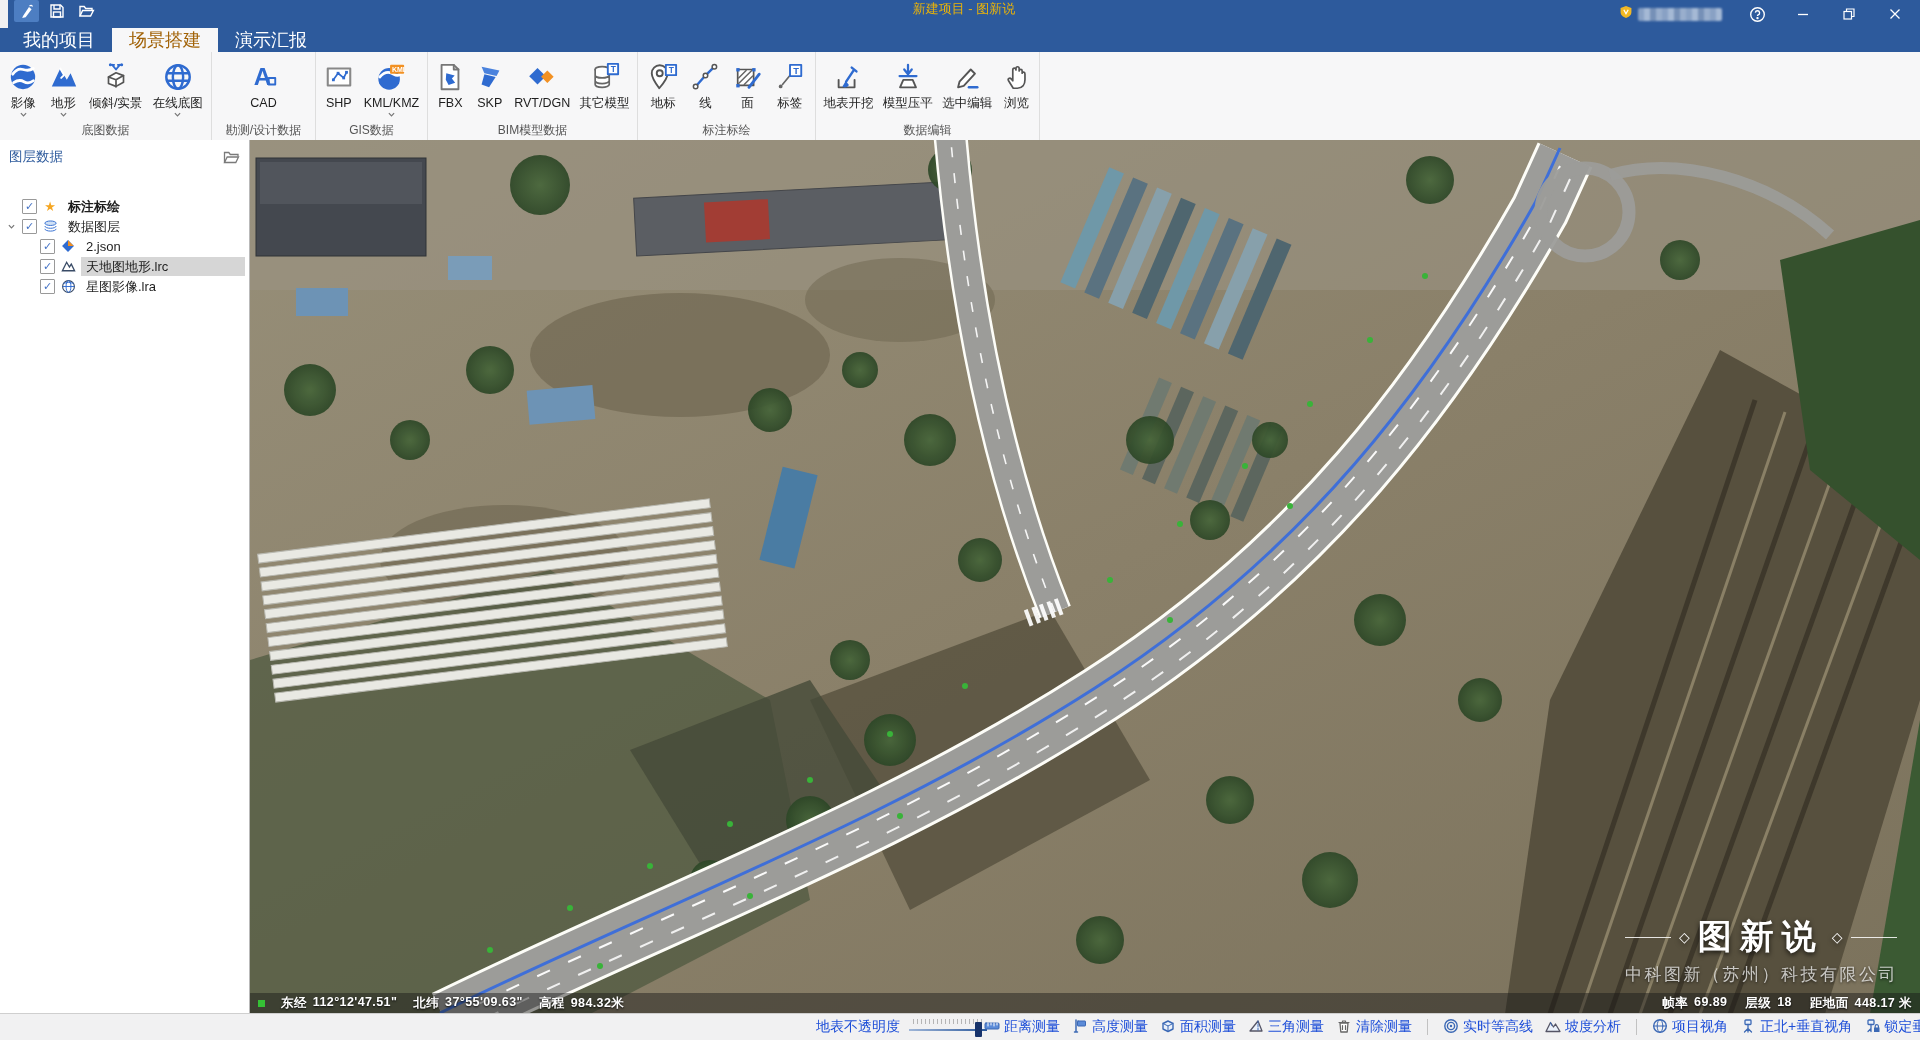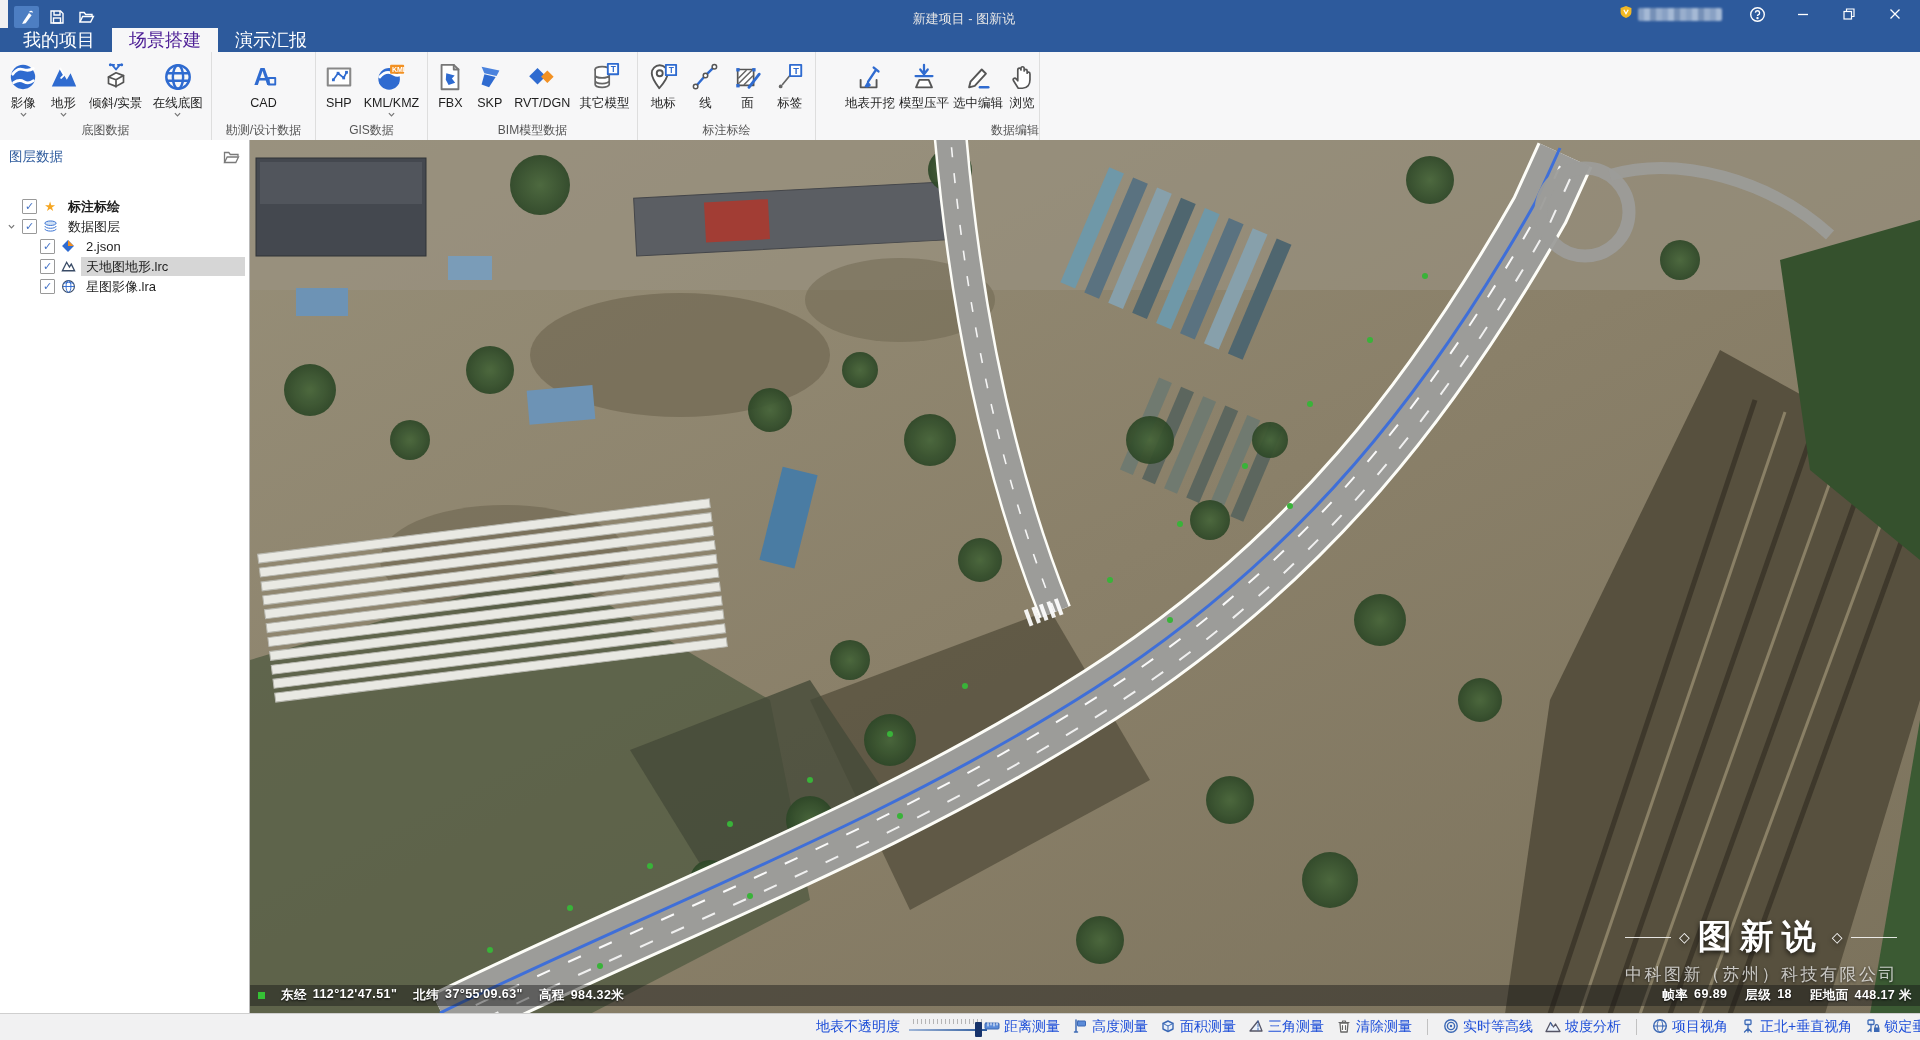--- a/index.html
+++ b/index.html
@@ -1,36 +1,36 @@
 <!DOCTYPE html>
 <html><head>
 <meta charset="utf-8">
 <style>
   html,body{margin:0;padding:0}
   #app{position:relative;width:1920px;height:1040px;background:#f1f1f2;
        font-family:"Liberation Sans","DejaVu Sans",sans-serif;overflow:hidden;user-select:none}
 
   
   .titlebar{position:absolute;top:0;left:8px;right:0;height:28px;background:#2d5a9c;
-            display:flex;align-items:flex-end;color:#e5e5e5}
+            display:flex;align-items:flex-start;color:#eab308}
   .tb-left{display:flex;align-items:center;gap:5px;padding-left:6px;z-index:2}
   .tb-icon{width:25px;height:22px;display:flex;align-items:center;justify-content:center;border-radius:2px}
   .tb-icon.app{background:#4d7ec2}
   .tb-title{position:absolute;left:0;right:0;text-align:center;font-size:13px;pointer-events:none}
   .tb-right{margin-left:auto;display:flex;align-items:center;padding-right:2px;z-index:2}
   .tb-right .win{width:46px;height:28px;display:flex;align-items:center;justify-content:center}
   .userbox{display:flex;align-items:center;gap:5px;margin-right:12px}
   .blur-name{display:inline-block;width:84px;height:13px;border-radius:2px;opacity:.9;
      background:repeating-linear-gradient(90deg,#93a9c9 0 6px,#b3c4dc 6px 12px,#7e96ba 12px 18px,#a5b8d3 18px 24px);
      filter:blur(1.2px)}
 
   
   .tabrow{position:absolute;top:28px;left:0;right:0;height:24px;background:#2d5a9c;display:flex;padding-left:6px}
   .tab{padding:0 17px;line-height:24px;font-size:18px;color:#fff;cursor:default}
-  .tab.active{background:#f7f7f8;color:#4c1d95}
+  .tab.active{background:#f7f7f8;color:#a16207}
 
   
   .ribbon{position:absolute;top:52px;left:0;right:0;height:88px;background:#f7f7f8;
           border-bottom:1px solid #c9c9c9;display:flex}
   .rgroup{height:100%;display:flex;flex-direction:column;border-right:1px solid #dedede;box-sizing:border-box;flex:none}
   .rbuttons{flex:1;display:flex;align-items:flex-start;justify-content:space-evenly;padding-top:5px}
   .rbtn{display:flex;flex-direction:column;align-items:center;font-size:12.5px;color:#1d1d1d;padding:1px 2px;cursor:default}
   .ric{height:37px;display:flex;align-items:center;justify-content:center}
   .rlbl{line-height:16px;white-space:nowrap}
   .rchev{height:9px;display:flex;justify-content:center}
@@ -51,21 +51,21 @@
   .cbx{width:13px;height:13px;border:1px solid #999;background:#fff;font-size:11px;line-height:12px;
        text-align:center;color:#4472c4;font-weight:bold;flex:none;border-radius:1px}
   .ticn{width:16px;display:flex;align-items:center;justify-content:center;flex:none}
   .tlbl{white-space:nowrap;padding:1px 5px;line-height:17px}
   .trow.selected .tlbl{background:#d6d6d6;flex:1}
   .trow.bold .tlbl{font-weight:bold}
 
   
   .map{position:absolute;top:140px;left:250px;right:0;bottom:26px;overflow:hidden;background:#7b725c}
   .map svg.art{position:absolute;inset:0;width:100%;height:100%}
-  .coordbar{position:absolute;left:0;right:0;bottom:8px;height:21px;background:rgba(22,22,22,.45);
+  .coordbar{position:absolute;left:0;right:0;bottom:0;height:21px;background:rgba(22,22,22,.45);
             display:flex;align-items:center;gap:16px;padding:0 8px;color:#fff;font-size:12.5px;font-weight:bold;
             text-shadow:0 1px 2px rgba(0,0,0,.9);letter-spacing:.4px}
   .cpair{display:flex;gap:6px;white-space:nowrap}
   .hud{margin-left:auto;display:flex;gap:18px}
   .gdot{width:7px;height:7px;background:#35c135;display:inline-block;flex:none}
   .wm{position:absolute;right:22px;bottom:28px;color:#fff}
   .wm-brand{display:flex;align-items:center;gap:8px;font-size:34px;font-weight:bold;letter-spacing:8px;
             text-shadow:0 2px 5px rgba(0,0,0,.75)}
   .wline{width:46px;height:1px;background:rgba(255,255,255,.85)}
   .wdia{font-size:14px;letter-spacing:0}
@@ -353,21 +353,21 @@
                 <path d="M8,24 L17,13" stroke="#666" stroke-width="1.8"></path>
                 <rect x="16" y="3" width="12" height="12" fill="#fff" stroke="#2f6bd0" stroke-width="2"></rect>
                 <text x="19.5" y="13" font-size="10" font-weight="bold" fill="#2f6bd0" font-family="Liberation Sans, sans-serif">T</text>
               </svg>
             </div>
             <span class="rlbl">标签</span>
           </div>
         </div>
         <div class="rlabel">标注标绘</div>
       </div>
-      <div class="rgroup" style="width: 224px; align-items: flex-end;">
+      <div class="rgroup" style="width: 224px;">
         <div class="rbuttons">
           <div class="rbtn">
             <div class="ric">
               <svg width="30" height="30" viewBox="0 0 32 32" fill="none" stroke-linecap="round" stroke-linejoin="round">
                 <path d="M6,19 v8 h17 v-8" stroke="#555" stroke-width="2"></path>
                 <path d="M14,21 L22,9 M20,6 l5,4" stroke="#2f6bd0" stroke-width="2.6"></path>
                 <path d="M10,26 a4.5,4.5 0 0 0 7,-1.5 l-3.4,-4.2 z" fill="#2f6bd0"></path>
               </svg>
             </div>
             <span class="rlbl">地表开挖</span>

